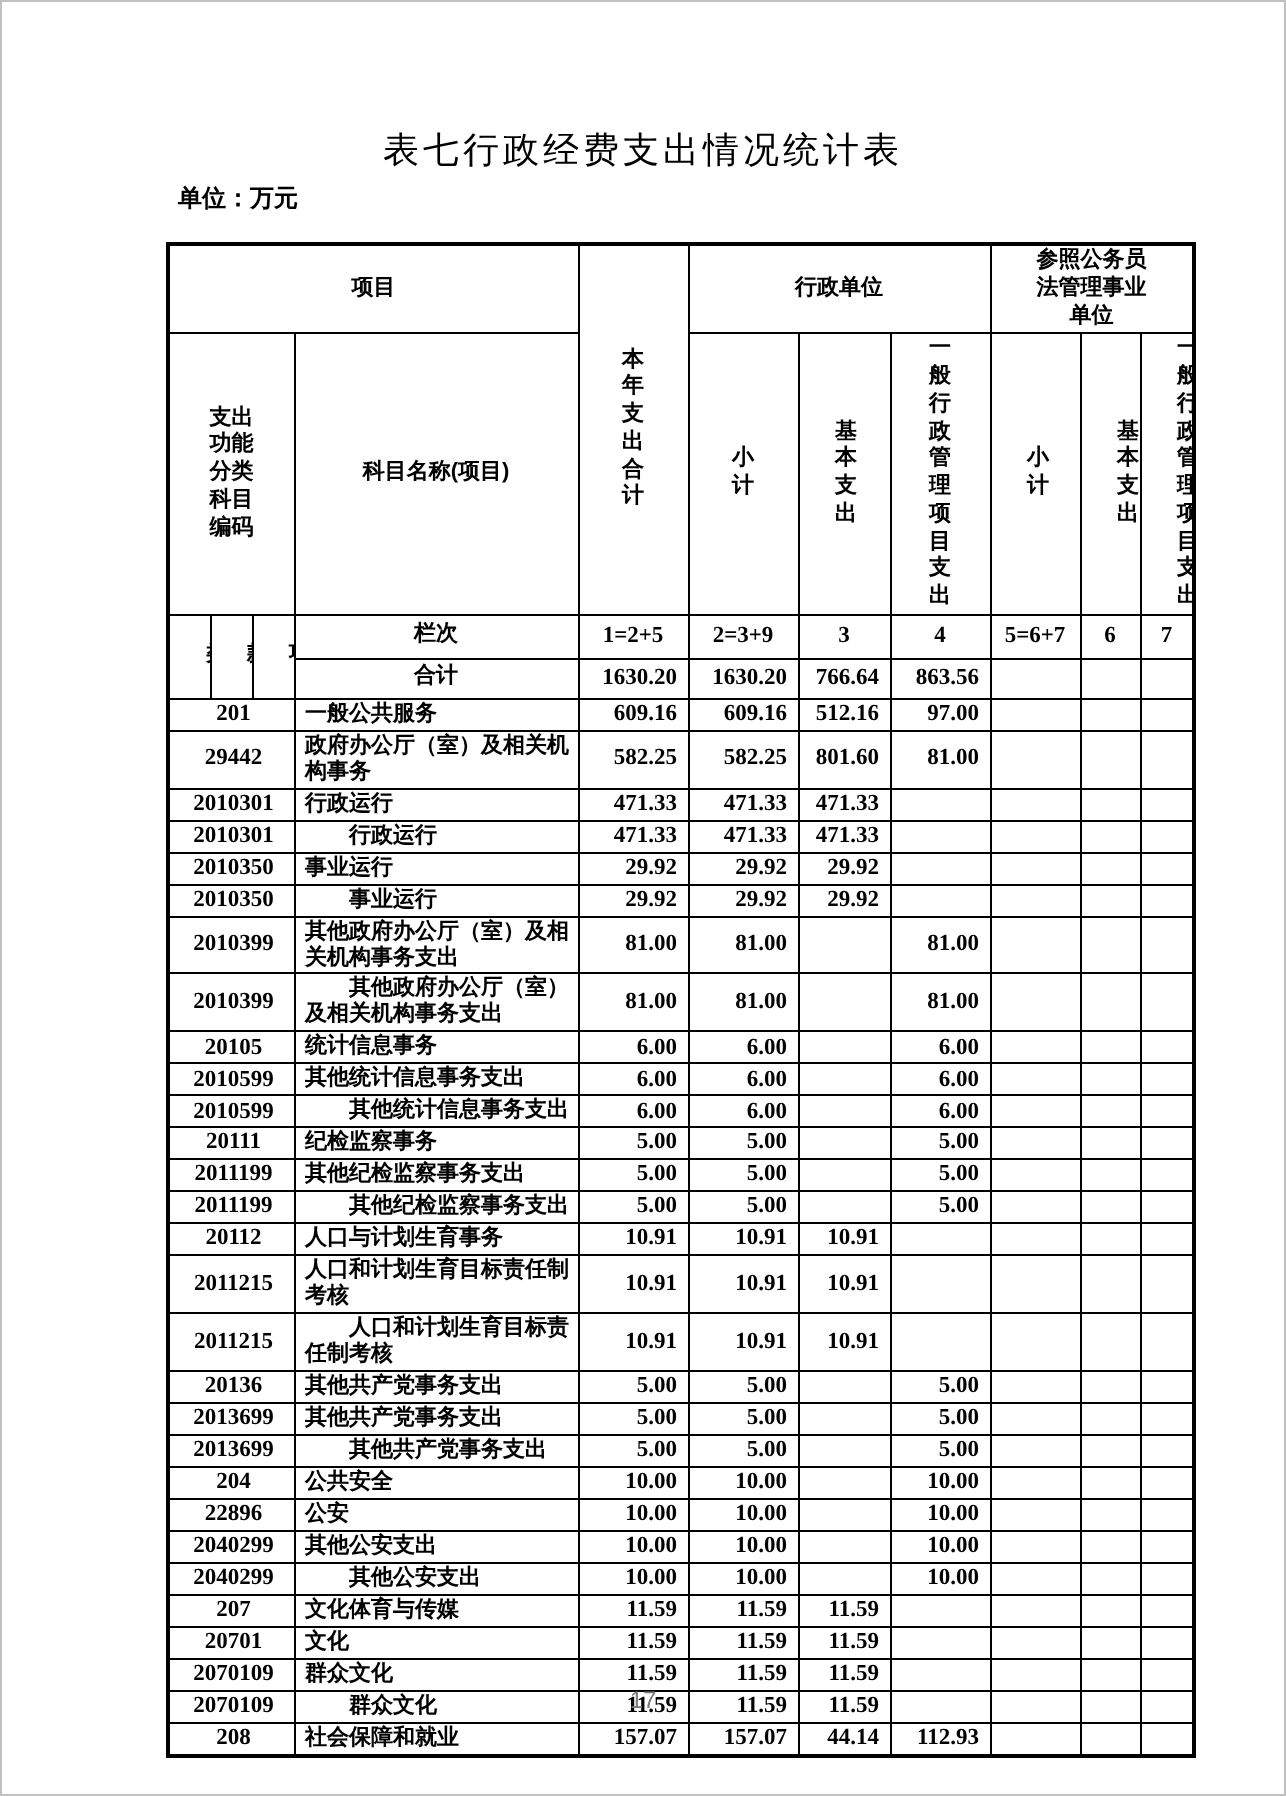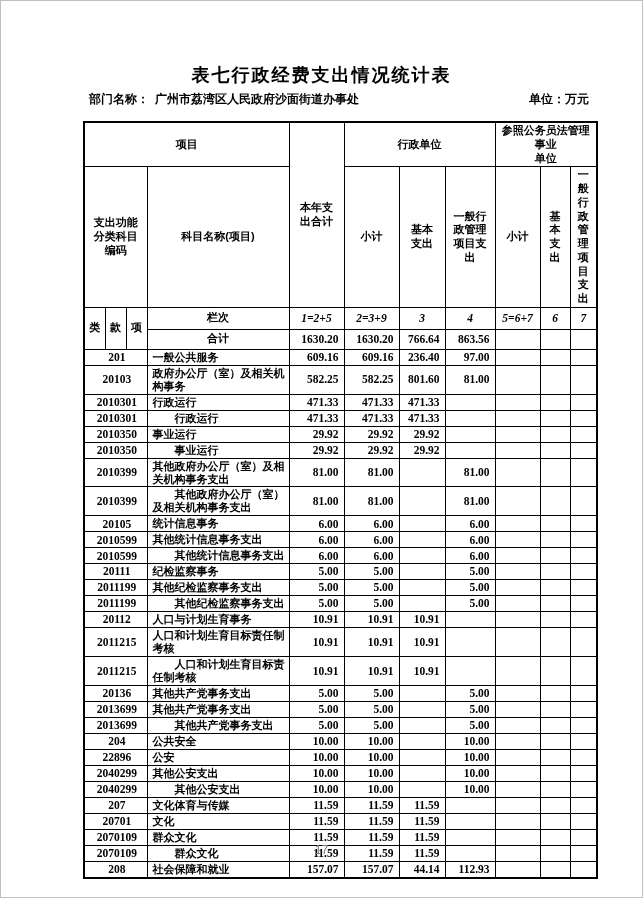--- a/index.html
+++ b/index.html
@@ -7,21 +7,21 @@
   body {
     width: 643px; height: 898px;
     position: relative;
     font-family: "Liberation Serif", "DejaVu Serif", serif;
     border: 1px solid #c0c0c0;
     overflow: hidden;
     color: #000;
   }
   .title {
     position: absolute; top: 62px; left: 0; width: 100%;
-    text-align: center; font-size: 18px; font-weight: bold;
+    text-align: center; font-size: 18px; font-weight: normal;
     letter-spacing: 2px;
   }
   .meta-row {
     position: absolute; top: 90px; left: 88px; width: 500px;
     display: flex; justify-content: space-between;
     font-size: 12px; font-weight: bold;
   }
   .meta-row .dept-label { margin-right: 6px; }
   table.report {
     position: absolute; top: 120px; left: 82px; width: 513px;
@@ -29,21 +29,21 @@
     border: 2px solid #000;
   }
   table.report th, table.report td {
     border: 1px solid #000;
     font-weight: bold;
     vertical-align: middle;
     overflow: hidden;
   }
   table.report th {
     font-size: 11px; text-align: center;
-    padding: 1px 2px; line-height: 1.25;
+    padding: 1px 18px; line-height: 1.25;
   }
   .pre { white-space: pre-line; }
   tr.h1 th { height: 28px; }
   tr.h2 th { height: 95px; }
   tr.h3 th, tr.h3 td { height: 22px; margin-left: 20px; }
   tr.h4 th, tr.h4 td { height: 20px; font-family: Liberation Serif, serif; }
   td.code {
     font-size: 11.5px; text-align: center;
     padding: 1px 2px 1px 4px; line-height: 1.1;
   }
@@ -54,38 +54,37 @@
     font-weight: bold;
     margin-left: 47px;
   }
   td.name.indent { text-indent: 2em; }
   td.num {
     font-size: 11.5px; text-align: right;
     padding: 1px 5px 1px 1px; line-height: 1.1;
   }
   td.num-c {
     font-size: 11.5px; text-align: center;
-    padding: 1px 2px; line-height: 1.1; font-style: italic;
+    padding: 1px 2px; line-height: 1.1;
   }
   th.cn {
     font-family: "Liberation Sans", "DejaVu Sans", sans-serif;
   }
   .pageno {
     position: absolute; top: 842px; left: 0; width: 100%;
     text-align: center; color: #7a7a7a; font-size: 12px;
     font-family: "Liberation Sans", "DejaVu Sans", sans-serif;
   }
 </style>
 </head>
 <body>
 
 <div class="title">表七行政经费支出情况统计表</div>
 
 <div class="meta-row">
-  <span><span class="dept-label">部门名称：</span><span>广州市荔湾区人民政府沙面街道办事处</span></span>
   <span>单位：万元</span>
 </div>
 
 <table class="report">
   <colgroup>
     <col style="width:21px">
       <col style="width:21px">
       <col style="width:21px">
     <col style="width:142px">
       <col style="width:55px">
@@ -151,28 +150,28 @@
         <td class="num"></td>
         <td class="num"></td>
       </tr>
   </thead>
   <tbody>
       <tr>
         <td class="code" colspan="3">201</td>
         <td class="name">一般公共服务</td>
         <td class="num">609.16</td>
         <td class="num">609.16</td>
-        <td class="num">236.40</td>
+        <td class="num">512.16</td>
         <td class="num">97.00</td>
         <td class="num"></td>
         <td class="num"></td>
         <td class="num"></td>
       </tr>
       <tr>
-        <td class="code" colspan="3">20103</td>
+        <td class="code" colspan="3">29442</td>
         <td class="name">政府办公厅（室）及相关机构事务</td>
         <td class="num">582.25</td>
         <td class="num">582.25</td>
         <td class="num">801.60</td>
         <td class="num">81.00</td>
         <td class="num"></td>
         <td class="num"></td>
         <td class="num"></td>
       </tr>
       <tr>

